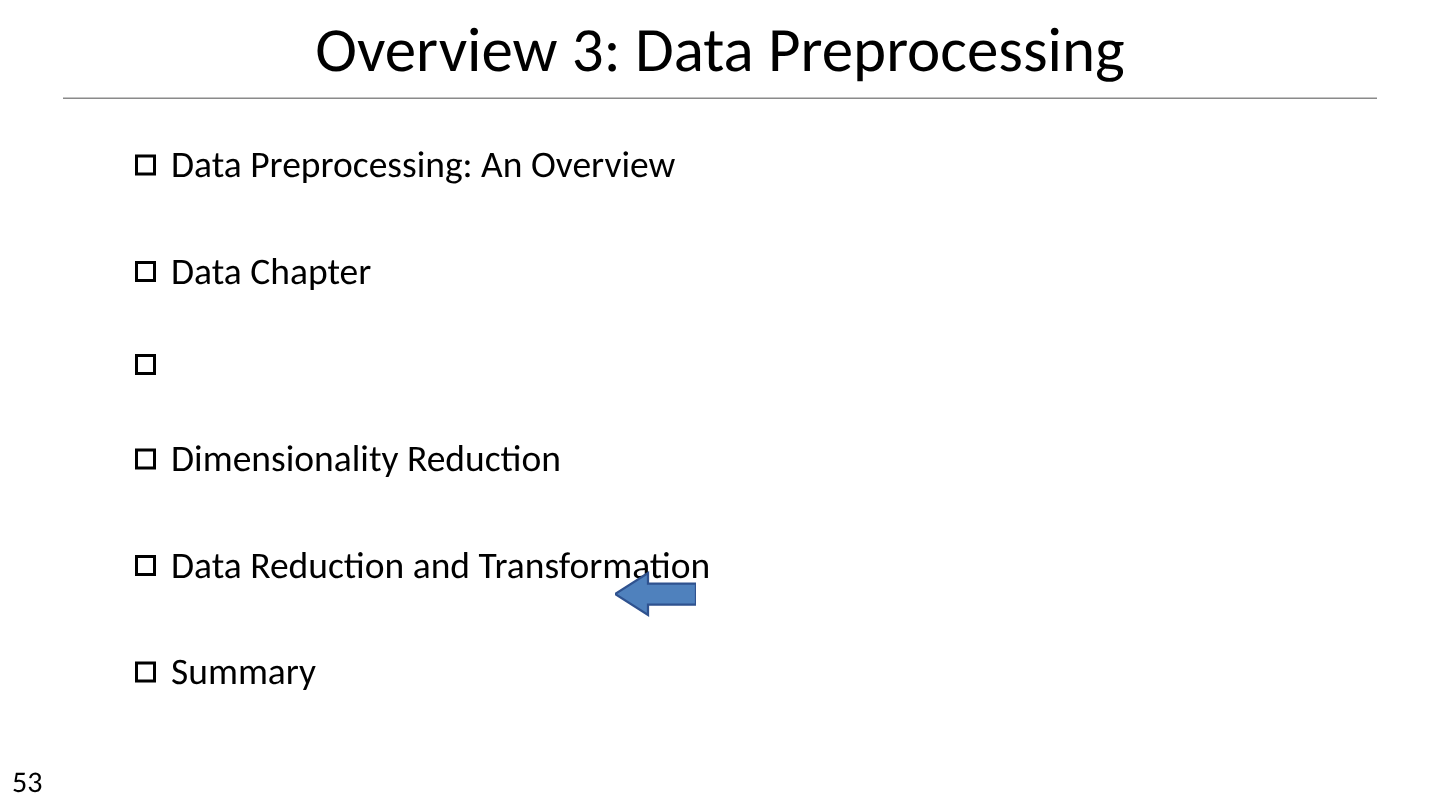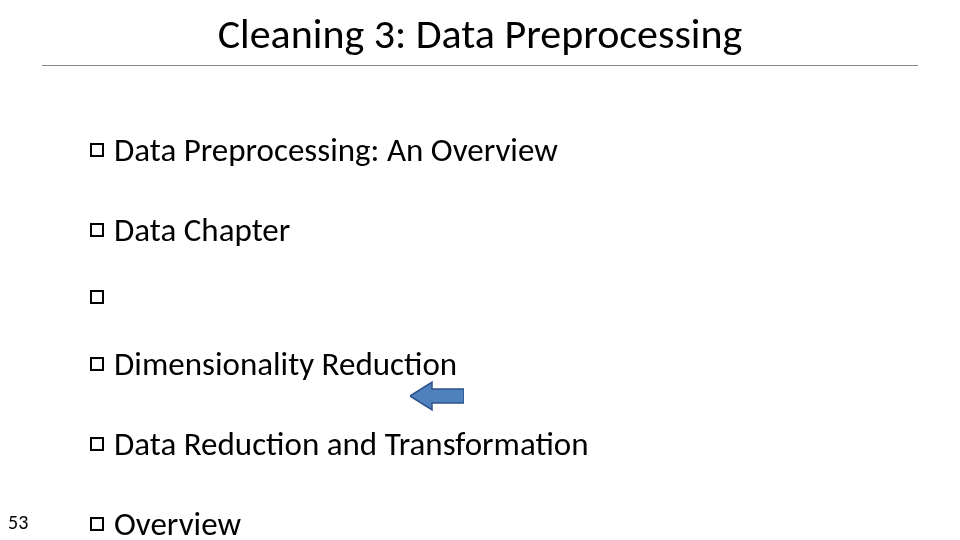--- a/index.html
+++ b/index.html
@@ -24,24 +24,23 @@
     border-bottom: 1px solid #8a8a8a;
     margin: 0 42px 0 42px;
   }
   .content {
     padding: 28px 0 0 90px;
   }
   .item {
     display: flex;
     align-items: center;
     margin-bottom: 40px;
-    font-size: 33px;
+    font-size: 25px;
     color: #000;
     position: relative;
-    margin-top: 36px;
   }
   .bullet {
     width: 14px;
     height: 14px;
     border: 2px solid #000;
     margin-right: 10px;
     box-sizing: border-box;
     display: inline-block;
     flex: 0 0 auto;
   }
@@ -60,21 +59,21 @@
     height: 32px;
   }
   .arrow svg {
     width: 100%;
     height: 100%;
   }
 </style>
 </head>
 <body>
 
-<div class="title">Cleaning 3: Data Preprocessing</div>
+<div class="title">Overview 3: Data Preprocessing</div>
 <div class="title-underline"></div>
 
 <div class="content">
   <div class="item">
     <span class="bullet"></span>
     <span>Data Preprocessing: An Overview</span>
   </div>
   <div class="item">
     <span class="bullet"></span>
     <span>Data Chapter</span>
@@ -85,21 +84,21 @@
   <div class="item">
     <span class="bullet"></span>
     <span>Dimensionality Reduction</span>
   </div>
   <div class="item">
     <span class="bullet"></span>
     <span>Data Reduction and Transformation</span>
   </div>
   <div class="item">
     <span class="bullet"></span>
-    <span>Overview</span>
+    <span>Summary</span>
   </div>
 </div>
 
 <div class="arrow">
   <svg viewBox="0 0 54 32">
     <polygon points="0,16 22,2 22,9 54,9 54,23 22,23 22,30" fill="#4f81bd" stroke="#2f528f" stroke-width="1.5"></polygon>
   </svg>
 </div>
 
 <div class="page-number">53</div>

